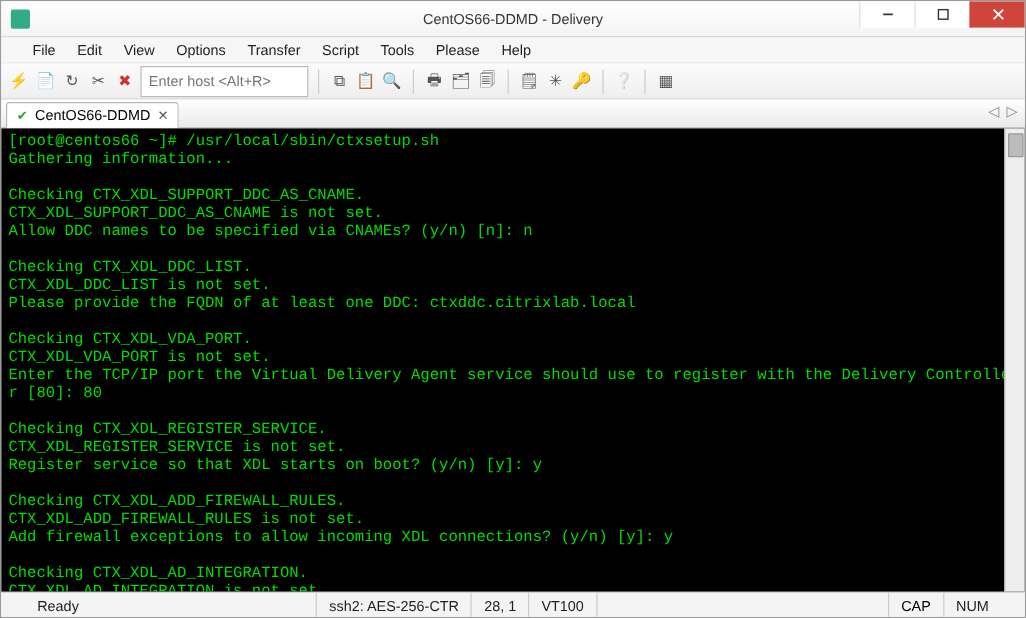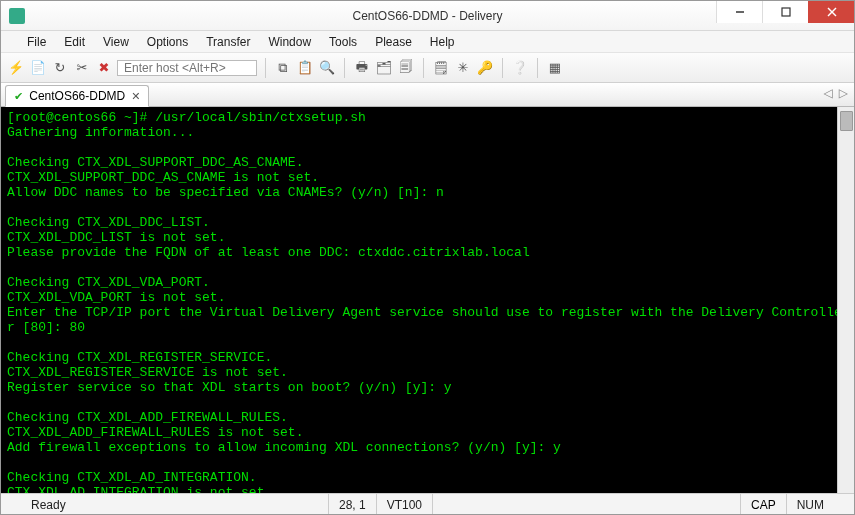--- a/index.html
+++ b/index.html
@@ -64,21 +64,21 @@
     width: 18px; height: 18px;
     display: inline-flex; align-items: center; justify-content: center;
     font-size: 13px;
     color: #555;
     border-radius: 2px;
   }
   .tb-sep {
     width: 1px; height: 20px; background: #ccc; margin: 0 4px;
   }
   .host-input {
-    width: 140px; height: 16px;
+    width: 140px; height: 26px;
     border: 1px solid #bbb;
     font-size: 12px; padding: 0 6px;
     color: #999;
   }
   .tabbar {
     height: 24px;
     background: linear-gradient(#fff, #eaeaea);
     border-bottom: 1px solid #b8b8b8;
     display: flex; align-items: flex-end;
     padding-left: 4px;
@@ -171,21 +171,21 @@
     </div>
   </div>
 </div>
 
 <div class="menubar">
   <div class="menu-item">File</div>
   <div class="menu-item">Edit</div>
   <div class="menu-item">View</div>
   <div class="menu-item">Options</div>
   <div class="menu-item">Transfer</div>
-  <div class="menu-item">Window</div>
+  <div class="menu-item">Script</div>
   <div class="menu-item">Tools</div>
   <div class="menu-item">Please</div>
   <div class="menu-item">Help</div>
 </div>
 
 <div class="toolbar">
   <span class="tb-icon">⚡</span>
   <span class="tb-icon">📄</span>
   <span class="tb-icon">↻</span>
   <span class="tb-icon">✂</span>
@@ -249,18 +249,19 @@
 CTX_XDL_AD_INTEGRATION is not set.
 What AD integration tool does this system use?
   1: Winbind</div>
   <div class="scrollbar">
     <div class="thumb"></div>
   </div>
 </div>
 
 <div class="statusbar">
   <div class="cell flex">Ready</div>
+  <div class="cell">ssh2: AES-256-CTR</div>
   <div class="cell">28,  1</div>
   <div class="cell">VT100</div>
   <div class="cell flex"></div>
   <div class="cell" style="color:#000000;">CAP</div>
   <div class="cell">NUM</div>
 </div>
 
 </body></html>

